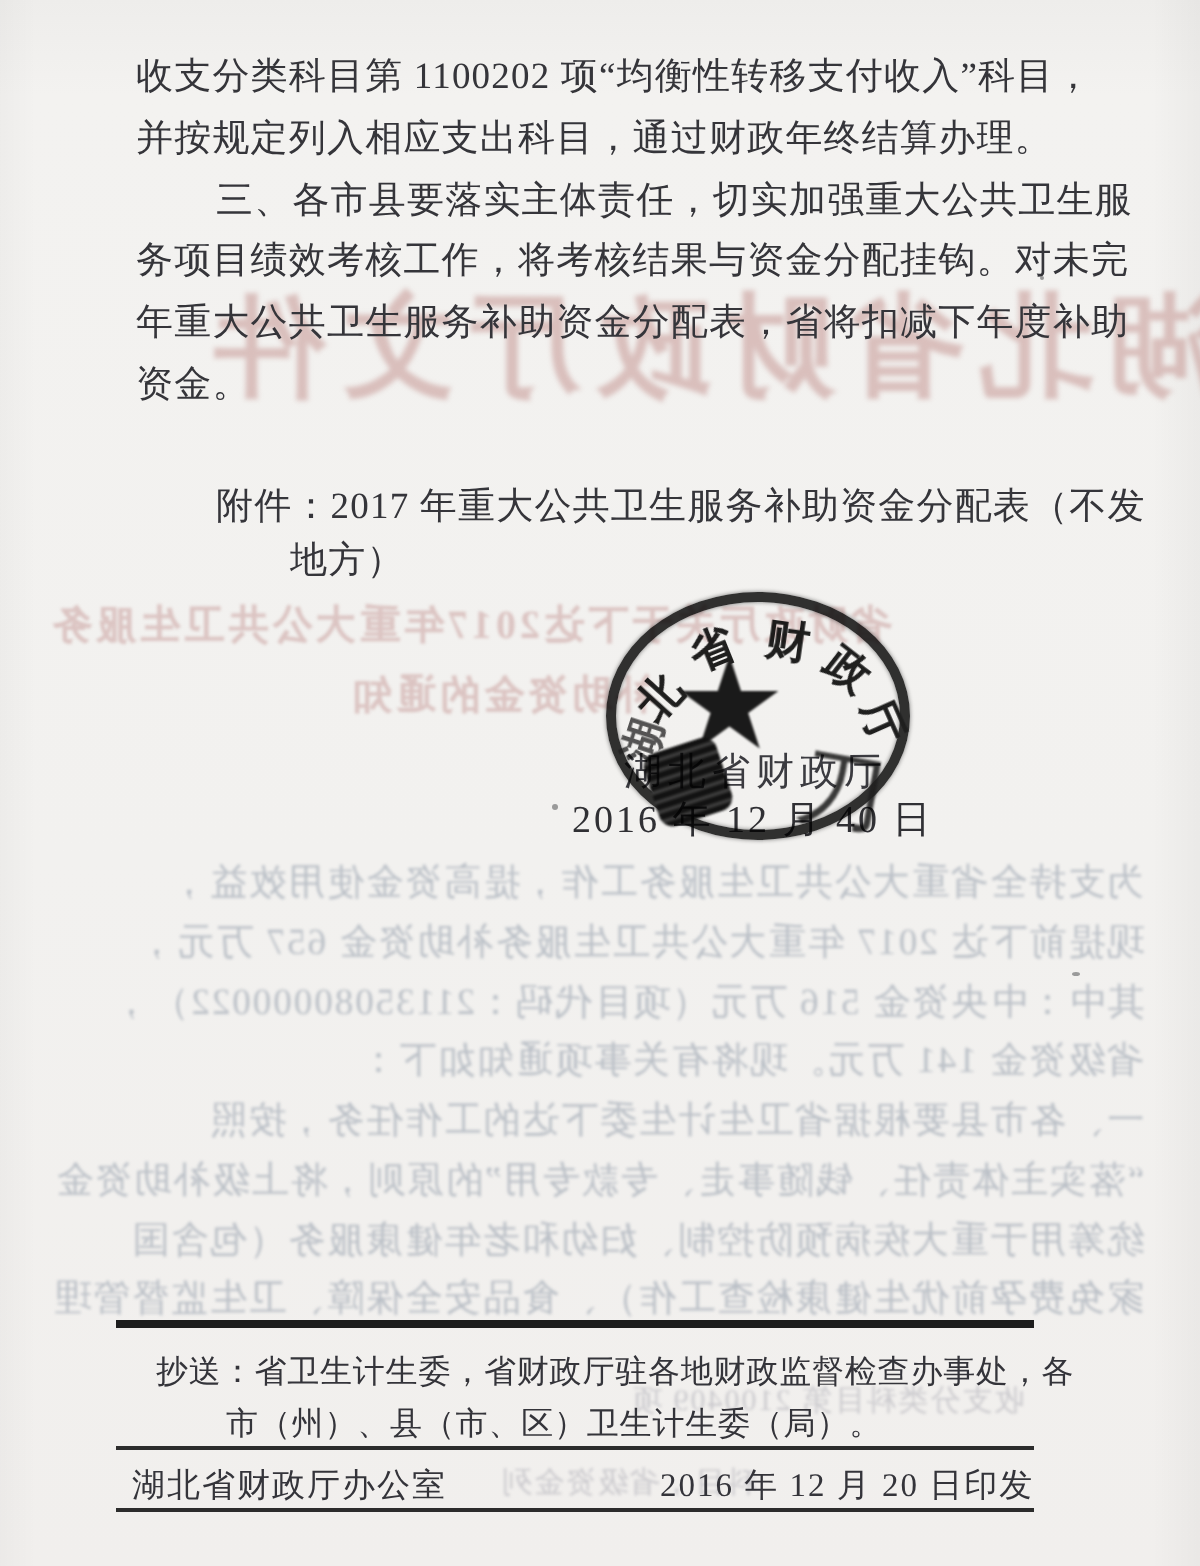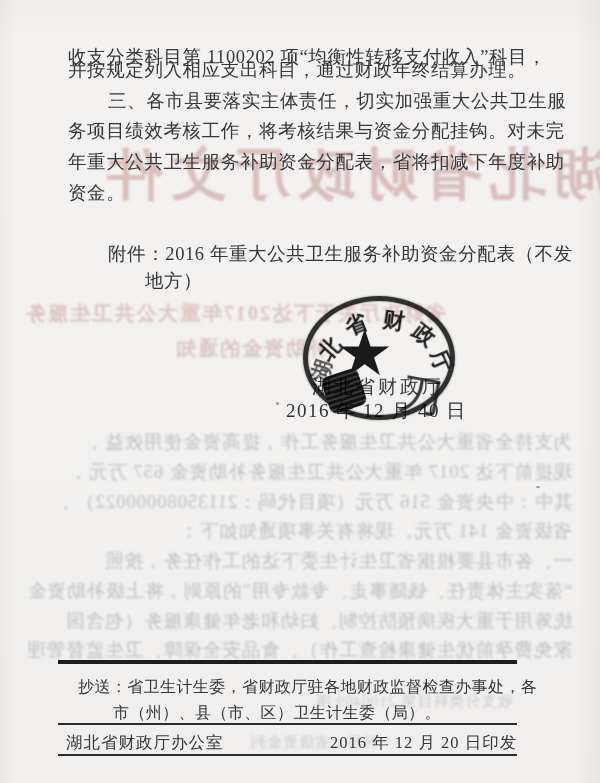--- a/index.html
+++ b/index.html
@@ -62,28 +62,28 @@
   <div class="abs mirror bleed bleed-para" style="top:493px;">其中：中央资金 516 万元（项目代码：21135080000022），</div>
   <div class="abs mirror bleed bleed-para" style="top:522px;">省级资金 141 万元。现将有关事项通知如下：</div>
   <div class="abs mirror bleed bleed-para" style="top:552px;">一、各市县要根据省卫生计生委下达的工作任务，按照</div>
   <div class="abs mirror bleed bleed-para" style="top:582px;">“落实主体责任、钱随事走、专款专用”的原则，将上级补助资金</div>
   <div class="abs mirror bleed bleed-para" style="top:612px;">统筹用于重大疾病预防控制、妇幼和老年健康服务（包含国</div>
   <div class="abs mirror bleed bleed-para" style="top:641px;">家免费孕前优生健康检查工作）、食品安全保障、卫生监督管理</div>
 
   <div class="abs mirror bleed bleed-frag" style="top:694px;left:300px;width:212px;">收支分类科目第 2100409 项</div>
   <div class="abs mirror bleed bleed-frag" style="top:735px;left:218px;width:160px;">科目，省级资金列</div>
 
-  <div class="abs bodyline" style="top:48px;left:68px;">收支分类科目第 1100202 项“均衡性转移支付收入”科目，</div>
+  <div class="abs bodyline" style="top:30px;left:68px;">收支分类科目第 1100202 项“均衡性转移支付收入”科目，</div>
   <div class="abs bodyline" style="top:61px;left:68px;">并按规定列入相应支出科目，通过财政年终结算办理。</div>
   <div class="abs bodyline" style="top:92px;left:108px;">三、各市县要落实主体责任，切实加强重大公共卫生服</div>
   <div class="abs bodyline" style="top:122px;left:68px;text-align:center;">务项目绩效考核工作，将考核结果与资金分配挂钩。对未完</div>
   <div class="abs bodyline" style="top:153px;left:68px;">年重大公共卫生服务补助资金分配表，省将扣减下年度补助</div>
   <div class="abs bodyline" style="top:184px;left:68px;">资金。</div>
 
-  <div class="abs attach" style="top:245px;left:108px;">附件：2016 年重大公共卫生服务补助资金分配表（不发</div>
+  <div class="abs attach" style="top:245px;left:108px;">附件：2017 年重大公共卫生服务补助资金分配表（不发</div>
   <div class="abs attach" style="top:272px;left:145px;">地方）</div>
 
   <div class="abs orgline">湖北省财政厅</div>
   <div class="abs dateline">2016 年 12 月 40 日</div>
 
   <div class="seal">
     <div class="seal-ring"></div>
     <span class="seal-star">★</span>
     <span class="seal-arc" style="left:8px;top:60px;transform:rotate(-72deg);opacity:.75;">湖</span>
     <span class="seal-arc" style="left:16px;top:38px;transform:rotate(-48deg);">北</span>

